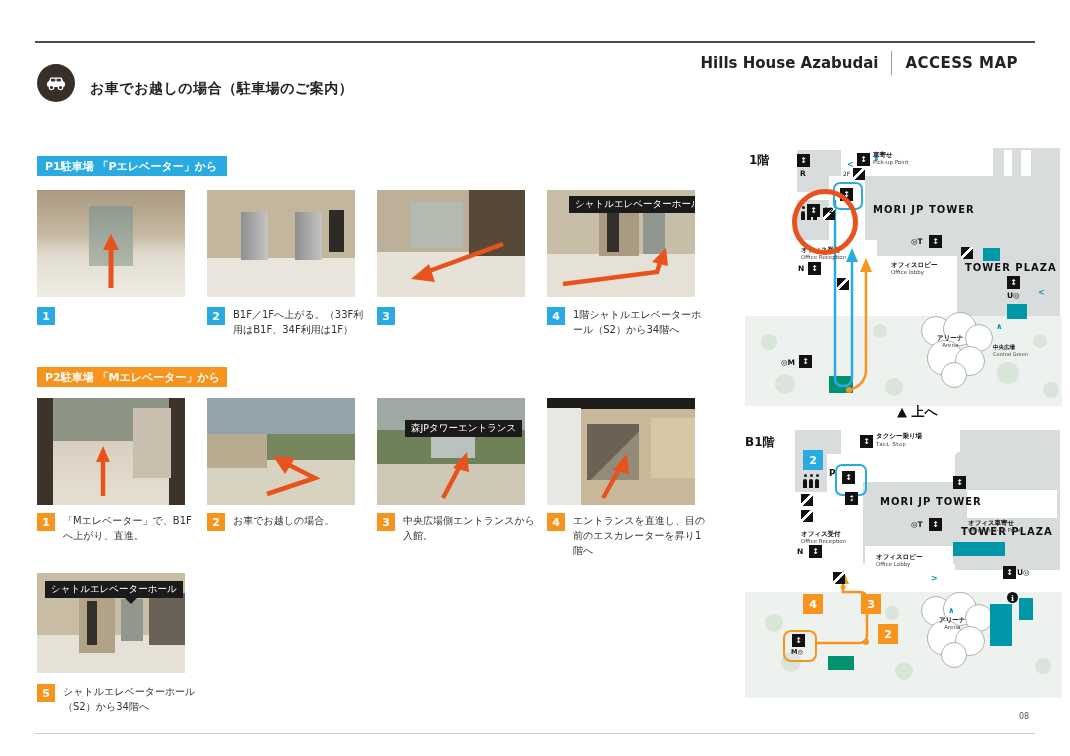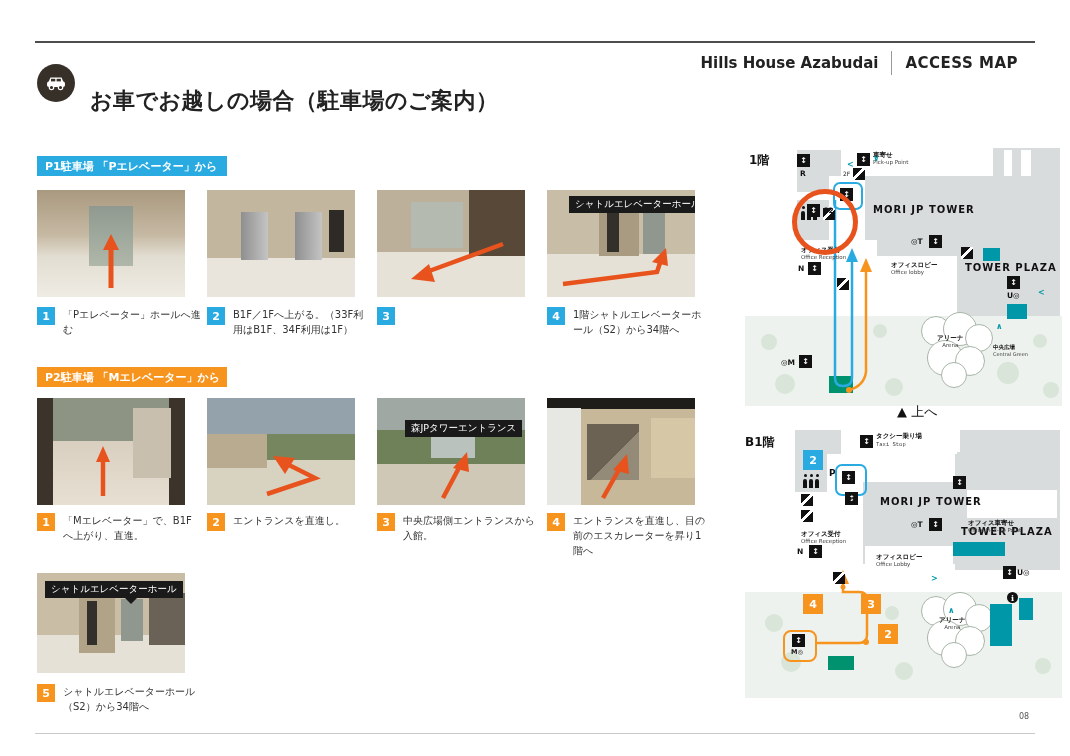--- a/index.html
+++ b/index.html
@@ -3,21 +3,21 @@
 <meta charset="utf-8">
 <style>
   html,body{margin:0;padding:0;}
   body{width:1070px;height:756px;position:relative;background:#fff;overflow:hidden;
        font-family:"DejaVu Sans","Liberation Sans",sans-serif;color:#222;}
   
   .top-rule{position:absolute;left:35px;top:41px;width:1000px;height:2px;background:#4d4d4d;}
   .bottom-rule{position:absolute;left:35px;top:733px;width:1000px;height:1px;background:#c9c9c9;}
   .car-badge{position:absolute;left:37px;top:64px;width:38px;height:38px;border-radius:50%;background:#363029;
              display:flex;align-items:center;justify-content:center;}
-  .page-title{position:absolute;left:90px;top:71px;font-size:22px;font-weight:700;color:#222;letter-spacing:.5px;}
+  .page-title{position:absolute;left:90px;top:71px;font-size:14px;font-weight:700;color:#222;letter-spacing:.5px;}
   .brand-block{position:absolute;right:52px;top:50px;display:flex;align-items:center;height:26px;}
   .brand{font-size:15px;font-weight:600;color:#222;}
   .vdiv{width:1px;height:24px;background:#9a9a9a;margin:0 13px;}
   .doctype{font-size:15px;font-weight:700;color:#222;letter-spacing:.5px;}
   .pagenum{position:absolute;left:1019px;top:712px;font-size:8px;color:#555;}
   
   .secbar{position:absolute;left:37px;width:190px;height:20px;display:flex;align-items:center;
           color:#fff;font-size:11px;font-weight:700;padding-left:8px;box-sizing:border-box;}
   
   .photo{position:absolute;width:148px;height:107px;overflow:hidden;background:#cfc4ae;}
@@ -56,21 +56,21 @@
   .mk{position:absolute;width:20px;height:20px;color:#fff;font-weight:700;font-size:11px;z-index:5;
       display:flex;align-items:center;justify-content:center;}
   .hl-blue{position:absolute;border:2.5px solid #29abe2;border-radius:7px;z-index:4;}
   .hl-orange-circle{position:absolute;border:5px solid #e8531d;border-radius:50%;z-index:5;}
   .hl-orange-box{position:absolute;border:2.5px solid #f7941e;border-radius:8px;z-index:4;}
   .chv{position:absolute;color:#0098a8;font-size:8px;font-weight:700;z-index:4;}
   .info{position:absolute;width:11px;height:11px;border-radius:50%;background:#111;z-index:4;
         display:flex;align-items:center;justify-content:center;}
   .info::after{content:"i";color:#fff;font-size:8px;font-weight:700;font-family:"DejaVu Serif",serif;}
   .routes{position:absolute;left:0;top:0;z-index:3;}
-  .upnote{position:absolute;font-size:13px;font-weight:400;color:#111;}
+  .upnote{position:absolute;font-size:13px;font-weight:700;color:#111;}
   .tiny{position:absolute;font-size:6px;color:#222;z-index:4;}
 </style>
 </head>
 <body>
 
 <div class="top-rule"></div>
 <div class="car-badge">
   <svg width="24" height="16" viewBox="0 0 24 16">
     <path d="M4.5 7 L6.5 2.5 H17.5 L19.5 7 Z" fill="#fff"></path>
     <rect x="3" y="6.5" width="18" height="5.5" rx="2" fill="#fff"></rect>
@@ -121,21 +121,20 @@
   <div class="inner" style="left:96px;top:22px;width:22px;height:42px;background:#8f978f;"></div>
   <div class="pl" style="left:22px;top:6px;">シャトルエレベーターホール</div>
   <svg class="arrowsvg" width="148" height="107">
     <path d="M16 94 L110 82 L114 70" stroke="#e8531d" stroke-width="4.5" fill="none"></path>
     <polygon points="105,72 121,76 119,58" fill="#e8531d"></polygon>
   </svg>
 </div>
 
 <div class="cap" style="left:37px;top:307px;">
   <div class="num" style="background:#29abe2;">1</div>
-  <p>「Pエレベーター」ホールへ進む</p>
 </div>
 <div class="cap" style="left:207px;top:307px;">
   <div class="num" style="background:#29abe2;">2</div>
   <p>B1F／1Fへ上がる。（33F利用はB1F、34F利用は1F）</p>
 </div>
 <div class="cap" style="left:377px;top:307px;">
   <div class="num" style="background:#29abe2;">3</div>
 </div>
 <div class="cap" style="left:547px;top:307px;">
   <div class="num" style="background:#29abe2;">4</div>
@@ -183,21 +182,21 @@
     <polygon points="66,72 82,76 80,56" fill="#e8531d"></polygon>
   </svg>
 </div>
 
 <div class="cap" style="left:37px;top:513px;">
   <div class="num" style="background:#f7941e;">1</div>
   <p>「Mエレベーター」で、B1Fへ上がり、直進。</p>
 </div>
 <div class="cap" style="left:207px;top:513px;">
   <div class="num" style="background:#f7941e;">2</div>
-  <p>エントランスを直進し。</p>
+  <p>お車でお越しの場合。</p>
 </div>
 <div class="cap" style="left:377px;top:513px;">
   <div class="num" style="background:#f7941e;">3</div>
   <p>中央広場側エントランスから入館。</p>
 </div>
 <div class="cap" style="left:547px;top:513px;">
   <div class="num" style="background:#f7941e;">4</div>
   <p>エントランスを直進し、目の前のエスカレーターを昇り1階へ</p>
 </div>
 

